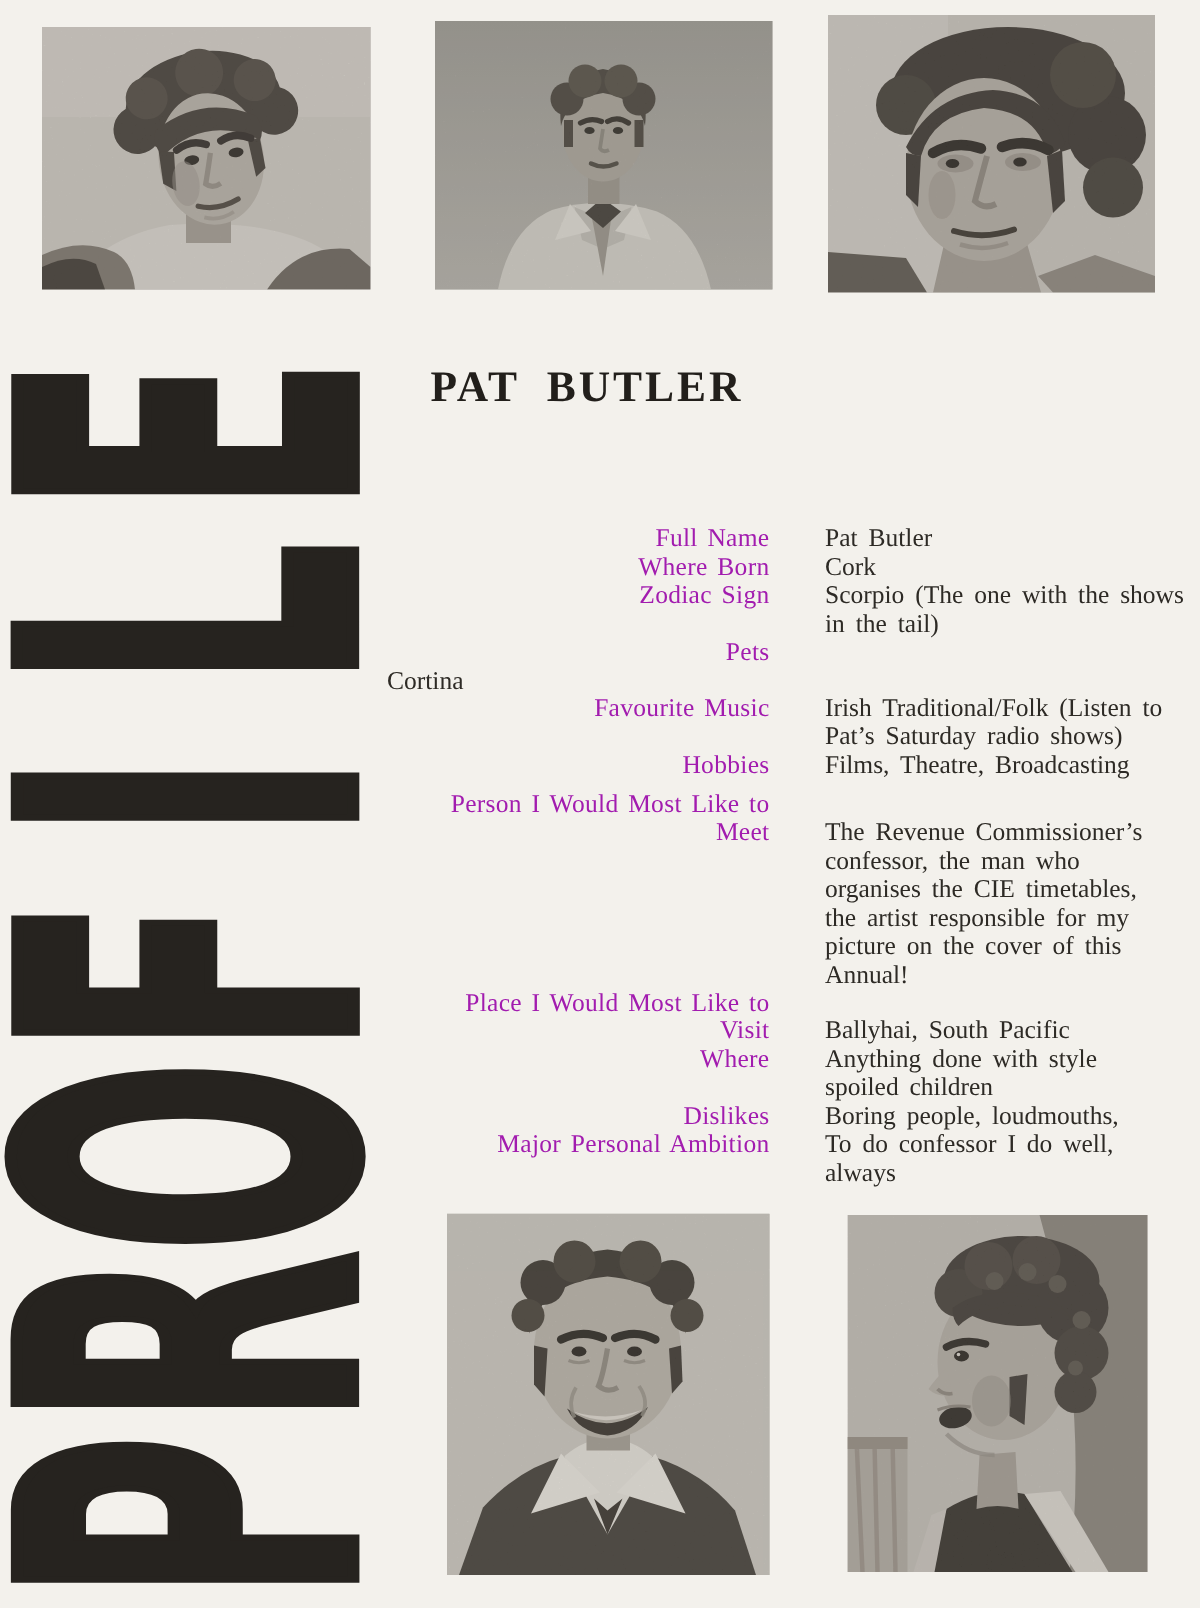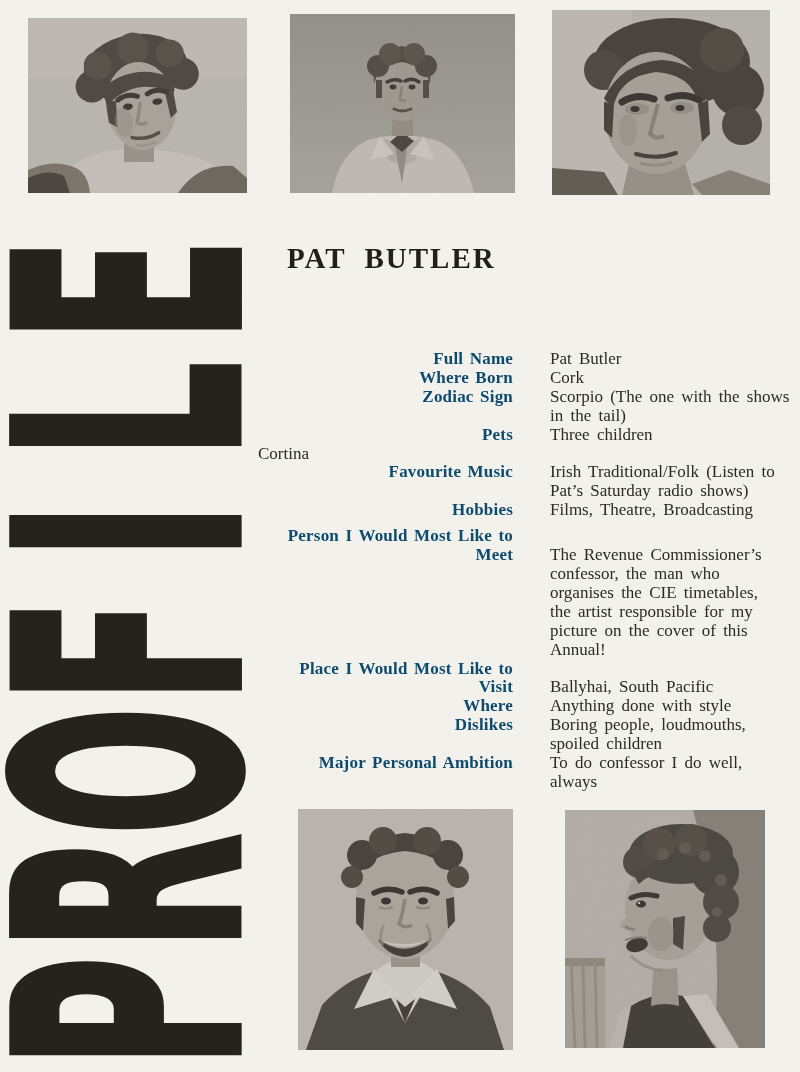--- a/index.html
+++ b/index.html
@@ -32,21 +32,21 @@
   
   #pat-name{
     position:absolute;left:287px;top:242px;
     font-size:29px;font-weight:bold;letter-spacing:2px;word-spacing:9px;color:#221f1b;
   }
   
   #profile-rows{position:absolute;left:258px;top:350px;width:534px;}
   .prow{display:grid;grid-template-columns:255px 1fr;column-gap:37px;
         font-size:17px;line-height:18.9px;}
   .prow.gap{margin-top:7px;}
-  .plabel{text-align:right;font-weight:bold;letter-spacing:.2px;word-spacing:2px;white-space:nowrap;color:#0c4a6e;}
+  .plabel{text-align:right;font-weight:normal;letter-spacing:.2px;word-spacing:2px;white-space:nowrap;color:#a21caf;}
   .pvalue{word-spacing:3px;white-space:nowrap;color:#2d2a25;}
 </style>
 </head>
 <body>
 
 <svg width="0" height="0" style="position:absolute" aria-hidden="true">
   <defs>
     <filter id="grain" x="-5%" y="-5%" width="110%" height="110%">
       <feTurbulence type="fractalNoise" baseFrequency="0.75" numOctaves="2" stitchTiles="stitch"></feTurbulence>
       <feColorMatrix type="matrix" values="0 0 0 0 0.18  0 0 0 0 0.17  0 0 0 0 0.15  0.9 0.9 0.9 0 0"></feColorMatrix>
@@ -189,21 +189,20 @@
     <div class="prow">
       <div class="plabel">Zodiac Sign</div>
       <div class="pvalue">Scorpio (The one with the shows</div>
     </div>
     <div class="prow">
       <div class="plabel"></div>
       <div class="pvalue">in the tail)</div>
     </div>
     <div class="prow">
       <div class="plabel">Pets</div>
-      <div class="pvalue">Three children</div>
     </div>
     <div class="prow">
       <div class="pvalue">Cortina</div>
     </div>
     <div class="prow">
       <div class="plabel">Favourite Music</div>
       <div class="pvalue">Irish Traditional/Folk (Listen to</div>
     </div>
     <div class="prow">
       <div class="plabel"></div>
@@ -247,26 +246,26 @@
     </div>
     <div class="prow">
       <div class="plabel">Visit</div>
       <div class="pvalue">Ballyhai, South Pacific</div>
     </div>
     <div class="prow">
       <div class="plabel">Where</div>
       <div class="pvalue">Anything done with style</div>
     </div>
     <div class="prow">
+      <div class="plabel"></div>
+      <div class="pvalue">spoiled children</div>
+    </div>
+    <div class="prow">
       <div class="plabel">Dislikes</div>
       <div class="pvalue">Boring people, loudmouths,</div>
-    </div>
-    <div class="prow">
-      <div class="plabel"></div>
-      <div class="pvalue">spoiled children</div>
     </div>
     <div class="prow">
       <div class="plabel">Major Personal Ambition</div>
       <div class="pvalue">To do confessor I do well,</div>
     </div>
     <div class="prow">
       <div class="plabel"></div>
       <div class="pvalue">always</div>
     </div>
   </div>

